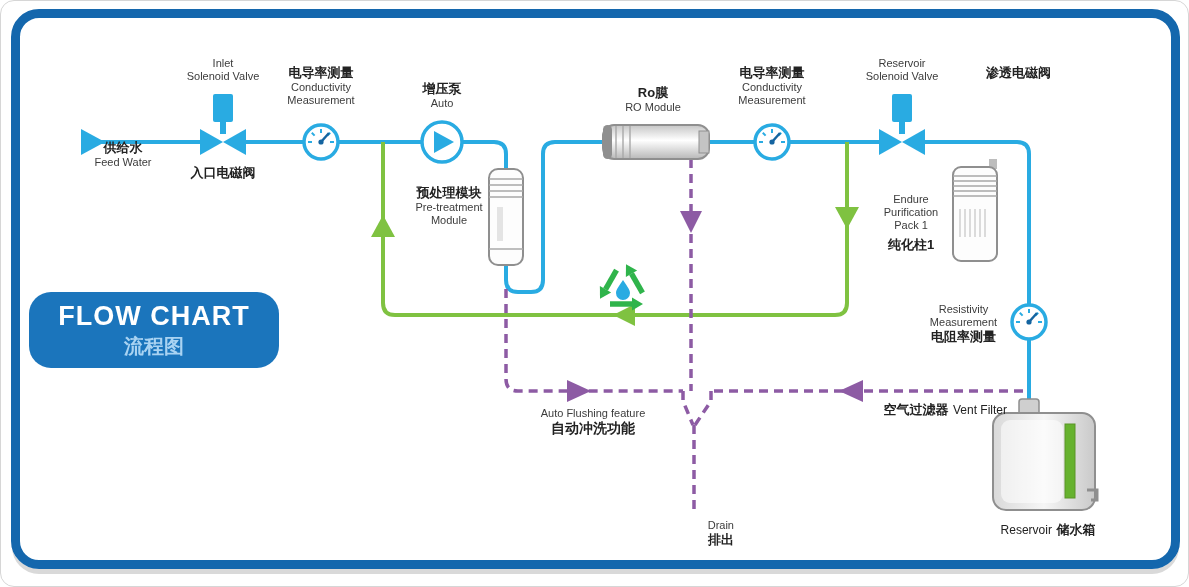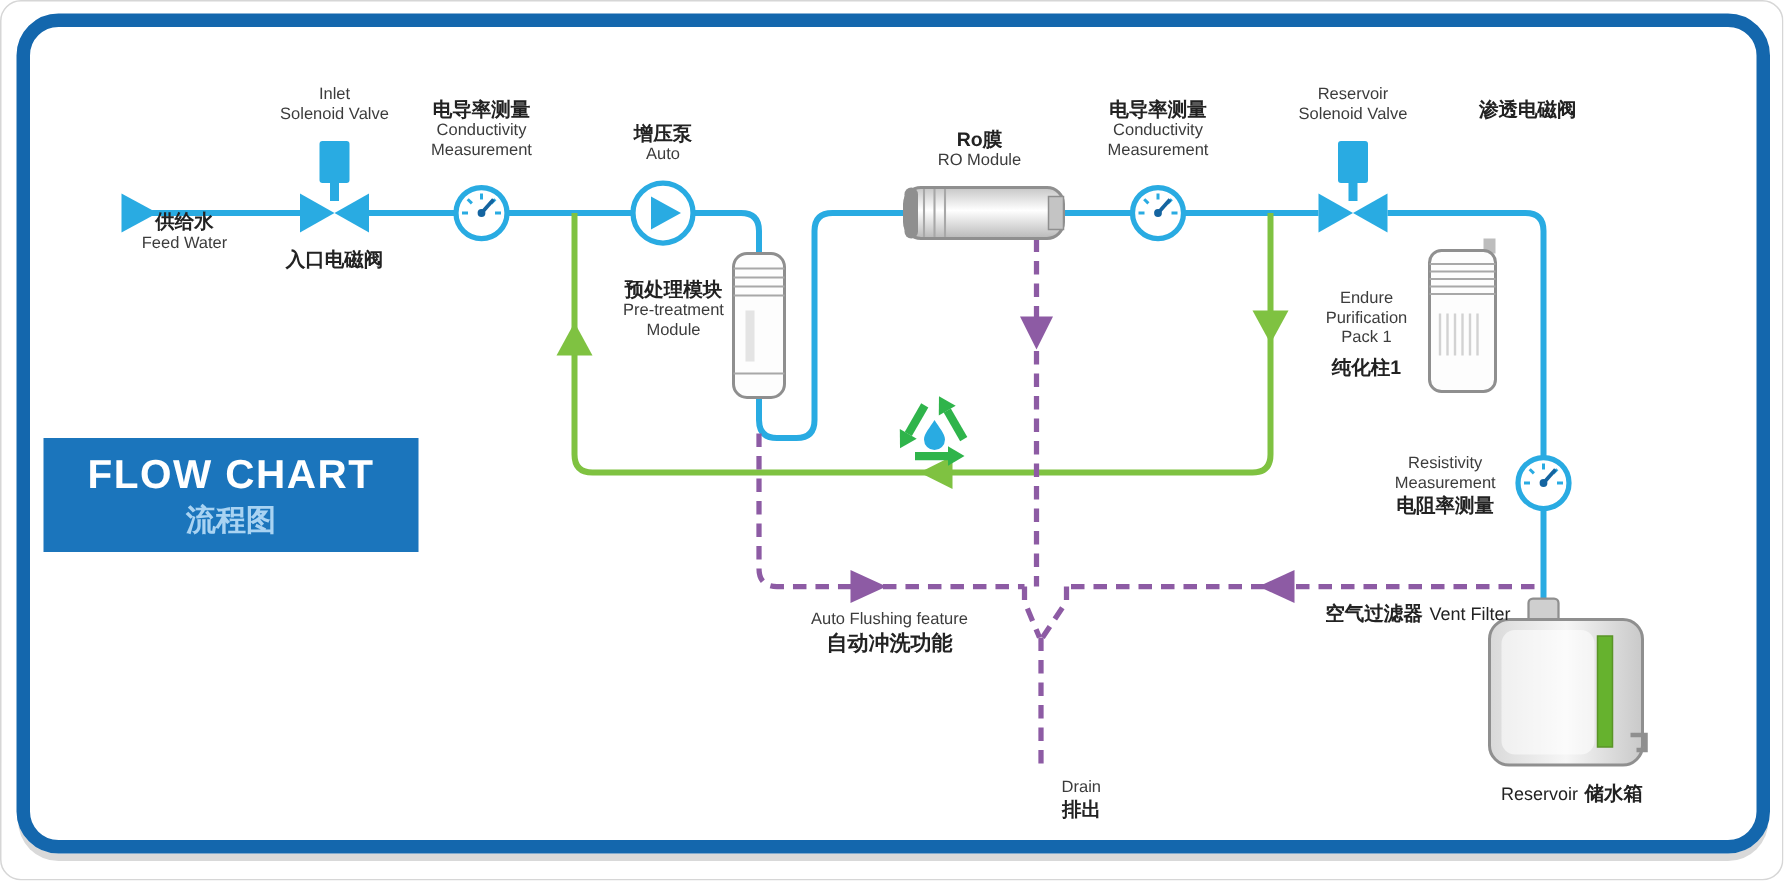--- a/index.html
+++ b/index.html
@@ -30,21 +30,21 @@
   .label { position:absolute; text-align:center; line-height:1.2; color:var(--text); }
   .label.left-align { text-align:right; }
   .zh   { font-weight:bold; font-size:13px; color:var(--text); }
   .zh-lg{ font-weight:bold; font-size:14px; color:var(--text); }
   .en   { font-size:11px; color:#3c3c3c; }
   .inline-zh { font-weight:bold; font-size:13px; }
   .inline-en { font-size:12px; }
 
   .title-box { position:absolute; left:28px; top:291px; width:250px; height:76px;
                background:var(--titlebox); display:flex; flex-direction:column;
-               align-items:center; justify-content:center; z-index:5; }
+               align-items:center; justify-content:center; z-index:5;border-radius:22px; }
   .title-en { color:#ffffff; font-weight:bold; font-size:27px; letter-spacing:1px; }
   .title-zh { color:var(--title_zh); font-weight:bold; font-size:20px; margin-top:1px; }
 </style>
 </head>
 <body>
 
 <div class="canvas">
 
   <div class="frame"></div>
 

